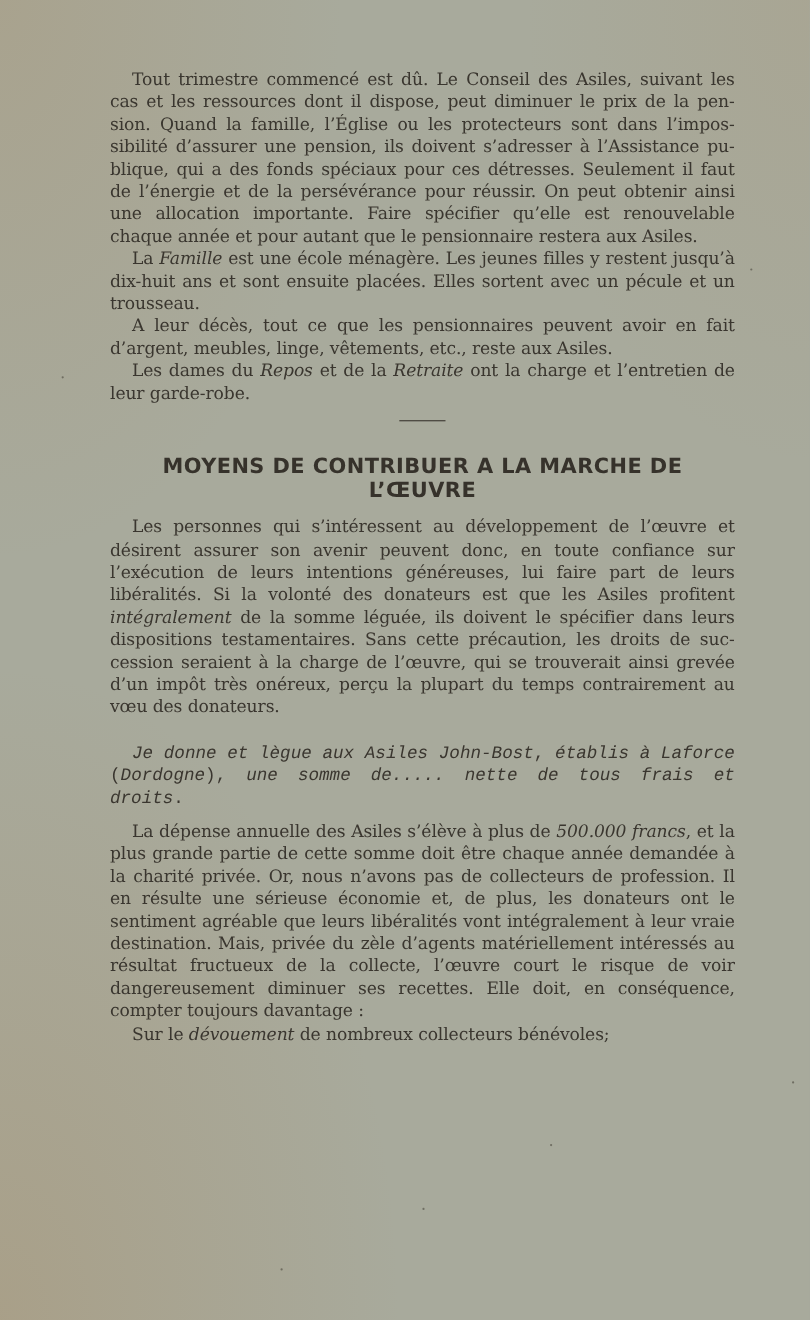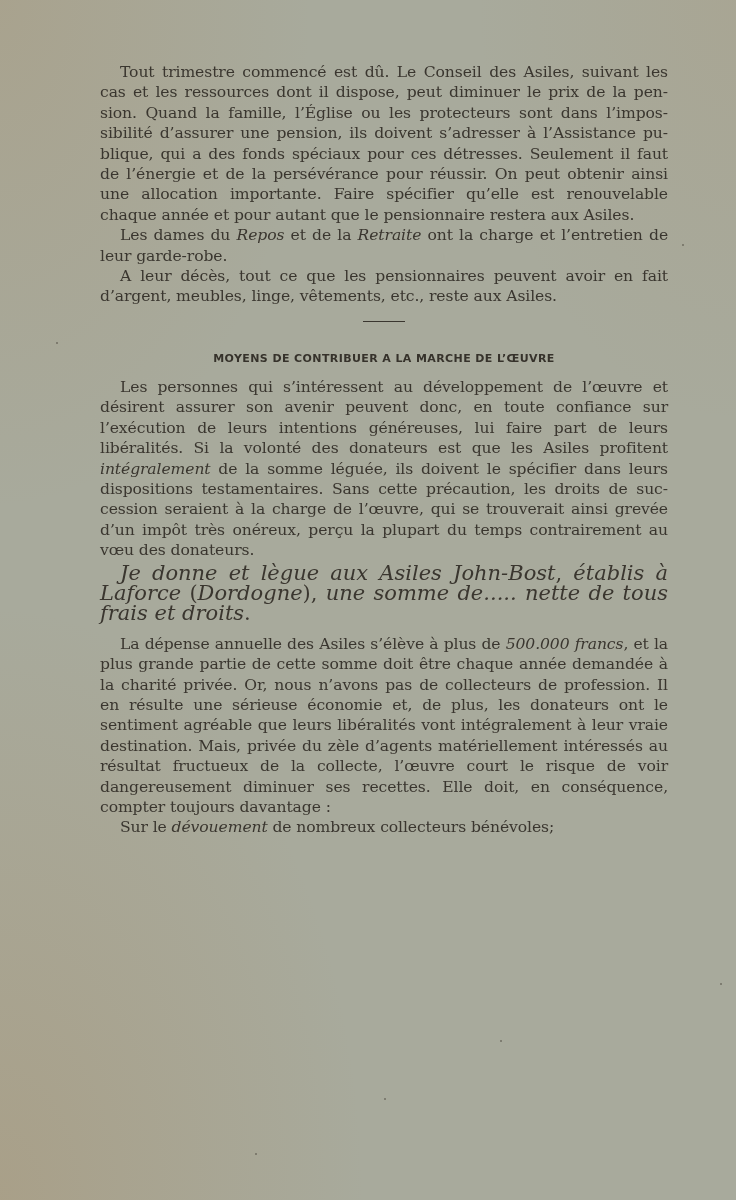--- a/index.html
+++ b/index.html
@@ -41,51 +41,53 @@
       width: 42px;
       height: 0;
       border-top: 1.3px solid #3a362f;
       margin: 14px auto 0 auto;
     }
     .heading {
       margin: 30px 0 12px 0;
       text-align: center;
       font-family: "DejaVu Sans", "Liberation Sans", sans-serif;
       font-weight: bold;
-      font-size: 11px;
+      font-size: 19px;
       letter-spacing: 0.4px;
       color: #36322b;
     }
     .formula {
-      margin: 2px 0 10px 0;
-      font-size: 21px;
+      margin: 22px 0 10px 0;
+      font-size: 16px;
       line-height: 20.4px;
       text-align: justify;
       text-indent: 20px;
       font-style: italic;
+      font-family: Liberation Mono, monospace;
     }
     .formula .upright { font-style: normal; }
     .speck {
       position: absolute;
       width: 2px;
       height: 2px;
       border-radius: 50%;
       background: #4a463c;
       opacity: 0.6;
     }
   </style>
 </head>
 <body>
 
 <div class="page">
 
   <section>
     <p class="para"><span>Tout trimestre commencé est dû. Le Conseil des Asiles, suivant les cas et les ressources dont il dispose, peut diminuer le prix de la pen­sion. Quand la famille, l’Église ou les protecteurs sont dans l’impos­sibilité d’assurer une pension, ils doivent s’adresser à l’Assistance pu­blique, qui a des fonds spéciaux pour ces détresses. Seulement il faut de l’énergie et de la persévérance pour réussir. On peut obtenir ainsi une allocation importante. Faire spécifier qu’elle est renouvelable chaque année et pour autant que le pensionnaire restera aux Asiles.</span></p>
+    <p class="para"><span>La </span><em>Famille</em><span> est une école ménagère. Les jeunes filles y restent jusqu’à dix-huit ans et sont ensuite placées. Elles sortent avec un pécule et un trousseau.</span></p>
+    <p class="para"><span>A leur décès, tout ce que les pensionnaires peuvent avoir en fait d’argent, meubles, linge, vêtements, etc., reste aux Asiles.</span></p>
     <p class="para"><span>Les dames du </span><em>Repos</em><span> et de la </span><em>Retraite</em><span> ont la charge et l’entretien de leur garde-robe.</span></p>
-    <p class="para"><span>A leur décès, tout ce que les pensionnaires peuvent avoir en fait d’argent, meubles, linge, vêtements, etc., reste aux Asiles.</span></p>
   </section>
 
   <div class="rule"></div>
 
   <section>
     <h2 class="heading">MOYENS DE CONTRIBUER A LA MARCHE DE L’ŒUVRE</h2>
     <p class="para"><span>Les personnes qui s’intéressent au développement de l’œuvre et désirent assurer son avenir peuvent donc, en toute confiance sur l’exécution de leurs intentions généreuses, lui faire part de leurs libéralités. Si la volonté des donateurs est que les Asiles profitent </span><em>intégralement</em><span> de la somme léguée, ils doivent le spécifier dans leurs dispositions testamentaires. Sans cette précaution, les droits de suc­cession seraient à la charge de l’œuvre, qui se trouverait ainsi grevée d’un impôt très onéreux, perçu la plupart du temps contrairement au vœu des donateurs.</span></p>
     <p class="formula"><em>Je donne et lègue aux Asiles John-Bost</em><span class="upright">, </span><em>établis à Laforce </em><span class="upright">(</span><em>Dordogne</em><span class="upright">),</span><em> une somme de..... nette de tous frais et droits</em><span class="upright">.</span></p>
     <p class="para"><span>La dépense annuelle des Asiles s’élève à plus de </span><em>500.000 francs</em><span>, et la plus grande partie de cette somme doit être chaque année de­mandée à la charité privée. Or, nous n’avons pas de collecteurs de profession. Il en résulte une sérieuse économie et, de plus, les dona­teurs ont le sentiment agréable que leurs libéralités vont intégrale­ment à leur vraie destination. Mais, privée du zèle d’agents maté­riellement intéressés au résultat fructueux de la collecte, l’œuvre court le risque de voir dangereusement diminuer ses recettes. Elle doit, en conséquence, compter toujours davantage :</span></p>
     <p class="para"><span>Sur le </span><em>dévouement</em><span> de nombreux collecteurs bénévoles;</span></p>

